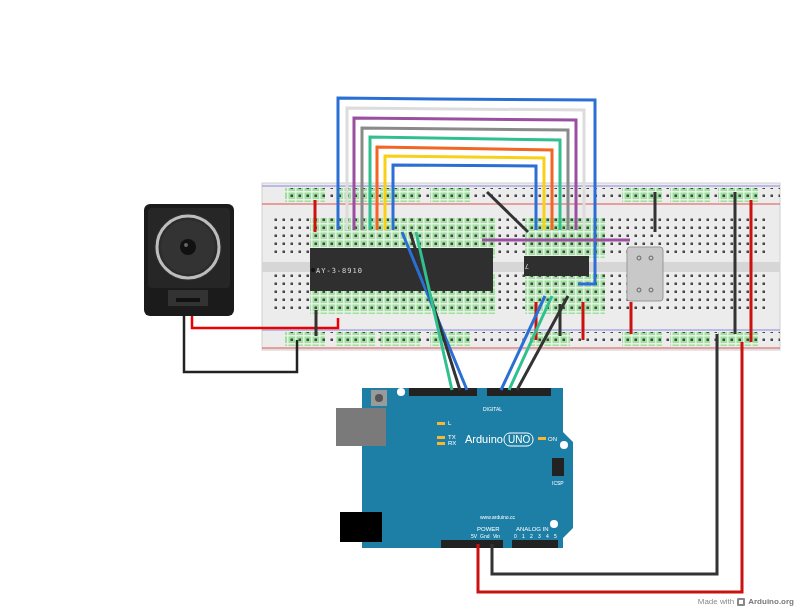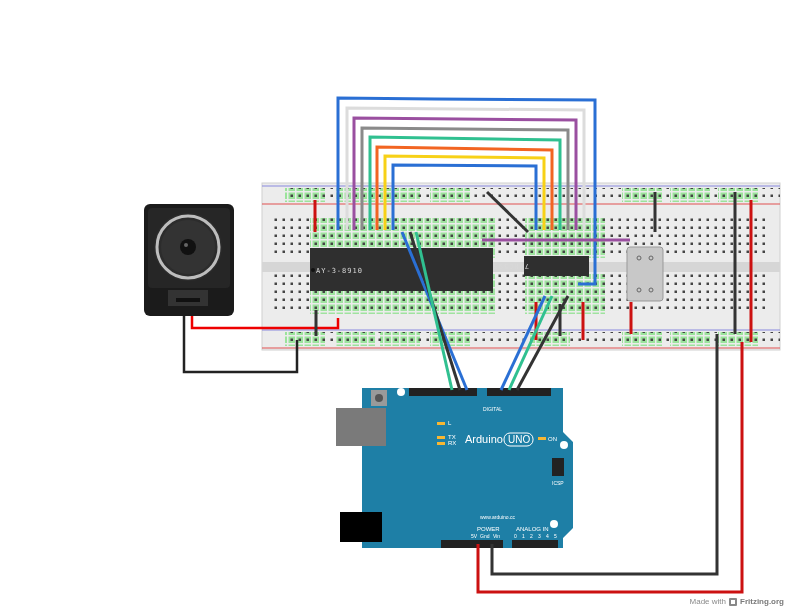--- a/index.html
+++ b/index.html
@@ -1,20 +1,20 @@
 <!DOCTYPE html>
 <html><head>
 <meta charset="utf-8">
 <style>
   html, body { margin:0; padding:0; background:#ffffff; }
   body { width:800px; height:610px; position:relative; overflow:hidden; font-family:"Liberation Sans", sans-serif; }
   svg { position:absolute; left:0; top:0; }
   .chip-label { font-family:"DejaVu Sans Mono", monospace; font-size:7px; fill:#d8d8d8; letter-spacing:1px; }
   .ard-text { font-family:"Liberation Sans", sans-serif; fill:#ffffff; }
-  .credit { position:absolute; right:16px; bottom:4px; font-size:8px; color:#8a8a8a; display:flex; align-items:flex-end; gap:3px; }
+  .credit { position:absolute; right:6px; bottom:4px; font-size:8px; color:#8a8a8a; display:flex; align-items:flex-end; gap:3px; }
   .credit b { color:#7a7a7a; }
   .fz-icon { display:inline-block; width:8px; height:8px; background:#888; border-radius:1px; position:relative; }
   .fz-icon::after { content:""; position:absolute; left:2px; top:2px; width:4px; height:4px; background:#fff; }
 </style>
 </head>
 <body>
 
 <svg width="800" height="610" viewBox="0 0 800 610" xmlns="http://www.w3.org/2000/svg">
   <defs>
     <pattern id="holes" x="0" y="0" width="8" height="8" patternUnits="userSpaceOnUse">
@@ -180,14 +180,14 @@
 
   <g fill="none" stroke-width="3">
     <polyline points="478,544 478,592 742,592 742,342" stroke="#cc1111"></polyline>
     <polyline points="492,544 492,574 717,574 717,334" stroke="#333"></polyline>
   </g>
 </svg>
 
 <div class="credit">
   <span>Made with</span>
   <span class="fz-icon"></span>
-  <b>Fritzing.org</b>
+  <b>Arduino.org</b>
 </div>
 
 </body></html>

